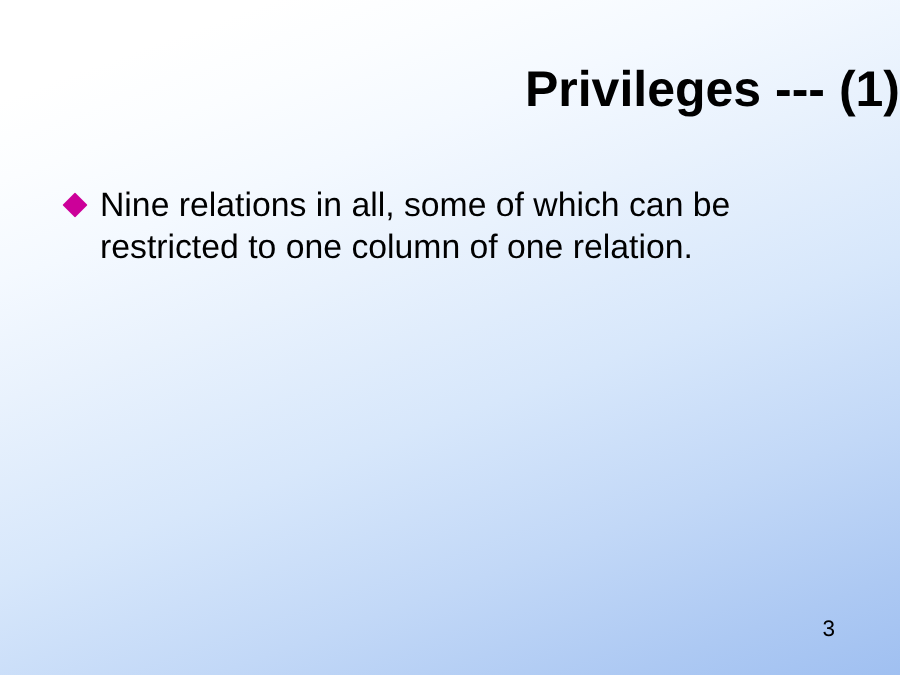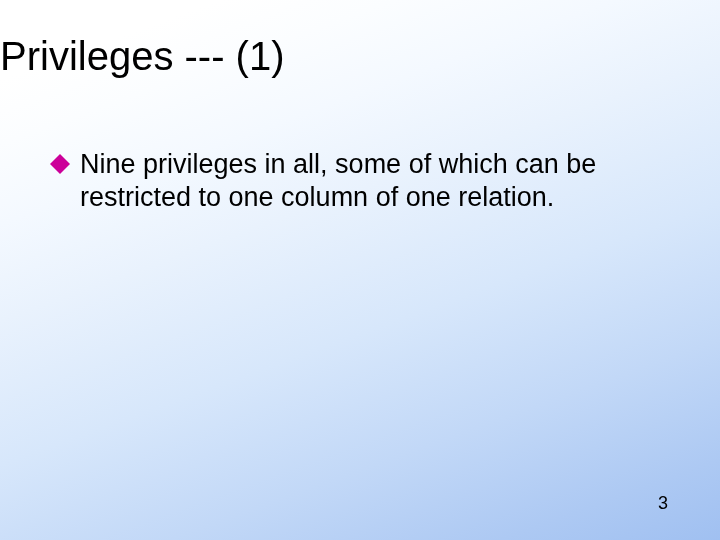--- a/index.html
+++ b/index.html
@@ -16,24 +16,24 @@
     position: relative;
   }
   .slide {
     width: 720px;
     height: 540px;
     position: relative;
     padding: 0;
   }
   .title {
     width: 100%;
-    text-align: left;
-    padding-top: 34px;
+    text-align: right;
+    padding-top: 50px;
     font-size: 40px;
-    font-weight: 400;
+    font-weight: 700;
     letter-spacing: 0px;
   }
   .body-area {
     position: absolute;
     left: 50px;
     top: 148px;
     width: 620px;
   }
   .bullet-item {
     position: relative;
@@ -70,20 +70,20 @@
 
   <div class="body-area">
 
 
     <div class="bullet-item">
       <span class="bullet-icon">
         <svg width="20" height="20" viewBox="0 0 20 20">
           <polygon points="10,0 20,10 10,20 0,10" fill="#cc0099"></polygon>
         </svg>
       </span>
-      <span>Nine privileges in all, some of which can be restricted to one column of one relation.</span>
+      <span>Nine relations in all, some of which can be restricted to one column of one relation.</span>
     </div>
 
   </div>
 
   <div class="page-number">3</div>
 
 </div>
 
 </body></html>

